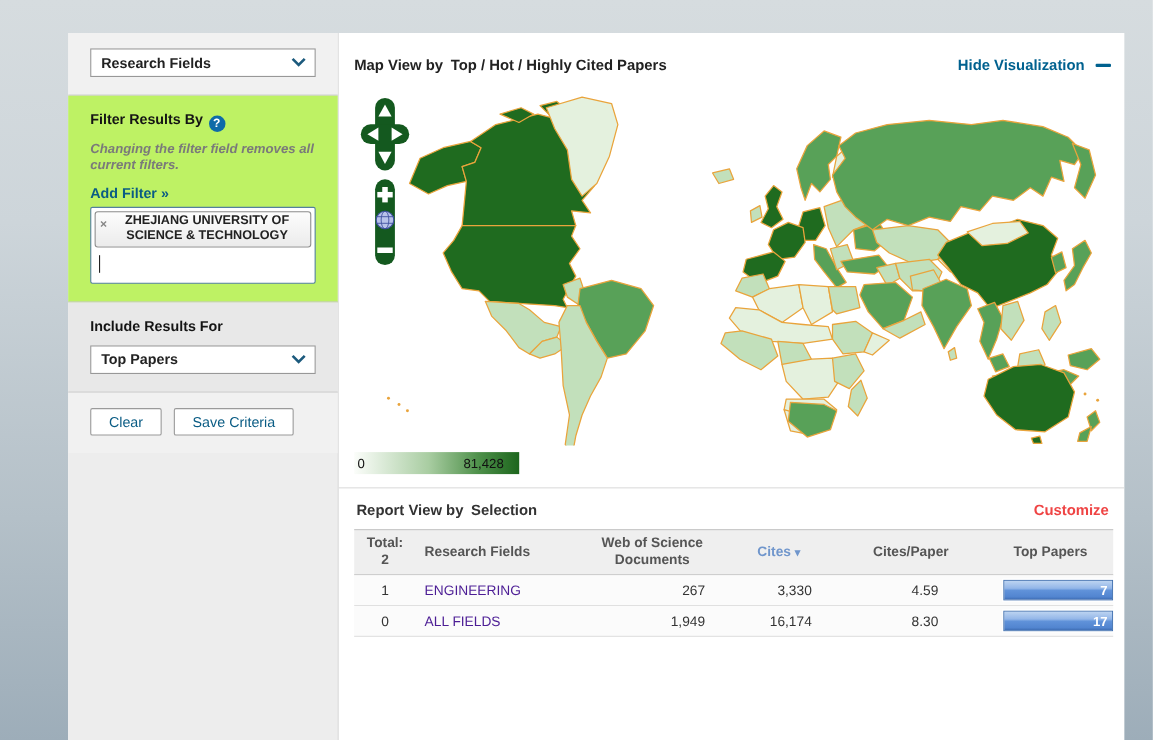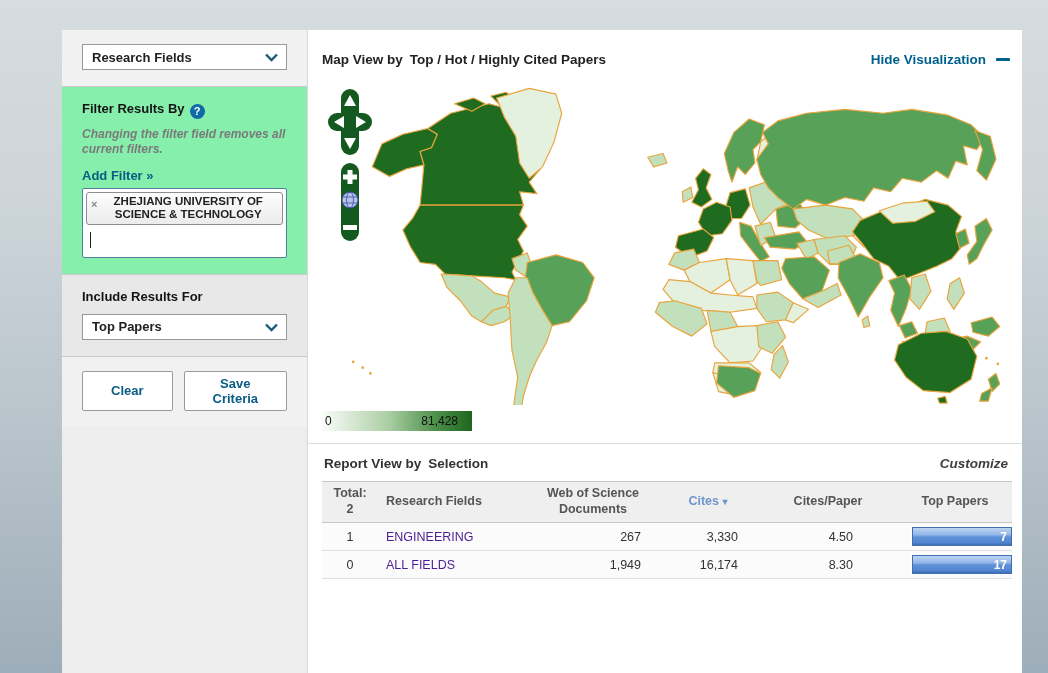--- a/index.html
+++ b/index.html
@@ -6,36 +6,36 @@
   body{
     width:1048px;height:673px;position:relative;overflow:hidden;
     font-family:"Liberation Sans",sans-serif;
     background:linear-gradient(180deg,#d6dcdf 0%,#cdd5da 30%,#b4c0c8 70%,#9dadb9 100%);
   }
   .page{position:absolute;left:62px;top:30px;width:960px;height:643px;display:flex;background:#fff;}
   
   .sidebar{flex:0 0 246px;width:246px;background:#ededed;border-right:1px solid #d8d8d8;box-sizing:border-box;}
   .side-section{padding:14px 20px 16px 20px;border-bottom:1px solid #c9c9c9;}
   .s1{background:#f1f1f1;}
-  .s2{background:#86efac;}
+  .s2{background:#bef264;}
   .s3{background:#e8e8e8;}
   .s4{background:#f1f1f1;border-bottom:none;}
   .side-title{font-size:13px;font-weight:bold;color:#141414;margin-bottom:10px;}
   .dropdown{display:flex;align-items:center;justify-content:space-between;background:#fff;border:1px solid #989898;height:24px;padding:0 7px 0 9px;cursor:pointer;}
   .dropdown .val{font-size:13px;font-weight:bold;color:#222;}
   .note{font-style:italic;font-weight:bold;color:#7a7a7a;font-size:12px;line-height:1.3;margin:0 0 8px 0;}
   .help{display:inline-flex;width:15px;height:15px;border-radius:50%;background:#0e6ba8;color:#fff;font-size:11px;font-weight:bold;align-items:center;justify-content:center;margin-left:5px;vertical-align:-2px;cursor:pointer;}
   .add-filter{color:#0a5c84;font-weight:bold;font-size:13px;text-decoration:none;display:inline-block;margin-bottom:5px;cursor:pointer;}
   .filter-box{background:#fff;border:1px solid #53809f;border-radius:2px;padding:3px;height:62px;cursor:text;}
   .chip{display:flex;align-items:flex-start;border:1px solid #8d8d8d;border-radius:3px;background:linear-gradient(#fdfdfd,#ebebeb);padding:2px 5px 3px 4px;}
   .chip-x{color:#878787;font-weight:bold;font-size:11px;line-height:1;margin:4px 2px 0 0;cursor:pointer;}
   .chip-label{font-size:11.5px;font-weight:bold;color:#222;text-align:center;flex:1;line-height:1.15;}
   .caret{width:1px;height:16px;background:#222;margin:7px 0 0 4px;}
   .btn-row{display:flex;gap:11px;}
-  .btn{background:#fff;border:1px solid #9a9a9a;border-radius:2px;color:#0a5c84;font-weight:bold;font-size:13px;padding:4px 28px;font-family:inherit;cursor:pointer;}
+  .btn{background:#fff;border:1px solid #9a9a9a;border-radius:2px;color:#0a5c84;font-weight:normal;font-size:13px;padding:4px 16px;font-family:inherit;cursor:pointer;}
   
   .main{flex:1;background:#fff;position:relative;box-sizing:border-box;}
   .main-header{display:flex;justify-content:space-between;align-items:center;padding:22px 12px 8px 14px;}
   .m-title{font-size:13.5px;font-weight:bold;color:#222;}
   .m-title .prefix{margin-right:7px;}
   .hide-link{color:#00618f;font-weight:bold;font-size:13.5px;display:flex;align-items:center;gap:10px;text-decoration:none;cursor:pointer;}
   .minus-icon{width:14px;height:3px;background:#00618f;border-radius:1px;}
   .viz{margin:0 10px;}
   .map-wrap{position:relative;height:330px;}
   svg.world{position:absolute;left:0;top:0;cursor:grab;}
@@ -47,21 +47,21 @@
   .world circle.dot{fill:#e9a43c;stroke:none;}
   .controls{position:absolute;left:8px;top:12px;}
   .legend{position:relative;margin:6px 0 0 4px;width:150px;height:20px;background:linear-gradient(90deg,#fbfdfa 0%,#a9cda2 45%,#4f914b 75%,#1d661d 100%);}
   .legend .lmin{position:absolute;left:3px;top:3px;font-size:12px;color:#111;}
   .legend .lmax{position:absolute;right:14px;top:3px;font-size:12px;color:#111;}
   
   .report{border-top:1px solid #dcdcdc;margin-top:12px;}
   .report-header{display:flex;justify-content:space-between;align-items:center;padding:12px 14px 10px 16px;}
   .r-title{font-size:13.5px;font-weight:bold;color:#333;}
   .r-title .prefix{margin-right:7px;}
-  .customize{color:#404040;font-weight:bold;font-size:13.5px;text-decoration:none;cursor:pointer;font-style:italic;}
+  .customize{color:#ef4444;font-weight:bold;font-size:13.5px;text-decoration:none;cursor:pointer;}
   .table{margin:0 10px 0 14px;}
   .thead{display:flex;align-items:center;background:#efefef;border-top:1px solid #c6c6c6;border-bottom:1px solid #c6c6c6;min-height:40px;}
   .th{font-size:12.5px;font-weight:bold;color:#555;text-align:center;line-height:1.25;cursor:pointer;}
   .th.sorted{color:#7096cc;}
   .sort-glyph{font-size:10px;}
   .c1{width:56px;flex:0 0 56px;}
   .c2{width:150px;flex:0 0 150px;text-align:left;padding-left:8px;box-sizing:border-box;}
   .c3{width:130px;flex:0 0 130px;}
   .c4{width:100px;flex:0 0 100px;}
   .c5{width:140px;flex:0 0 140px;}
@@ -282,21 +282,21 @@
           </div>
           <div class="th c5">Cites/Paper</div>
           <div class="th c6">Top Papers</div>
         </div>
 
         <div class="tr">
           <div class="td rank c1">1</div>
           <div class="td c2"><a class="field-link">ENGINEERING</a></div>
           <div class="td num3 c3">267</div>
           <div class="td num4 c4">3,330</div>
-          <div class="td num5 c5">4.50</div>
+          <div class="td num5 c5">4.59</div>
           <div class="td c6">
               <div class="bar">
                 <span>7</span>
               </div>
             </div>
         </div>
 
         <div class="tr">
           <div class="td rank c1">0</div>
           <div class="td c2"><a class="field-link">ALL FIELDS</a></div>

